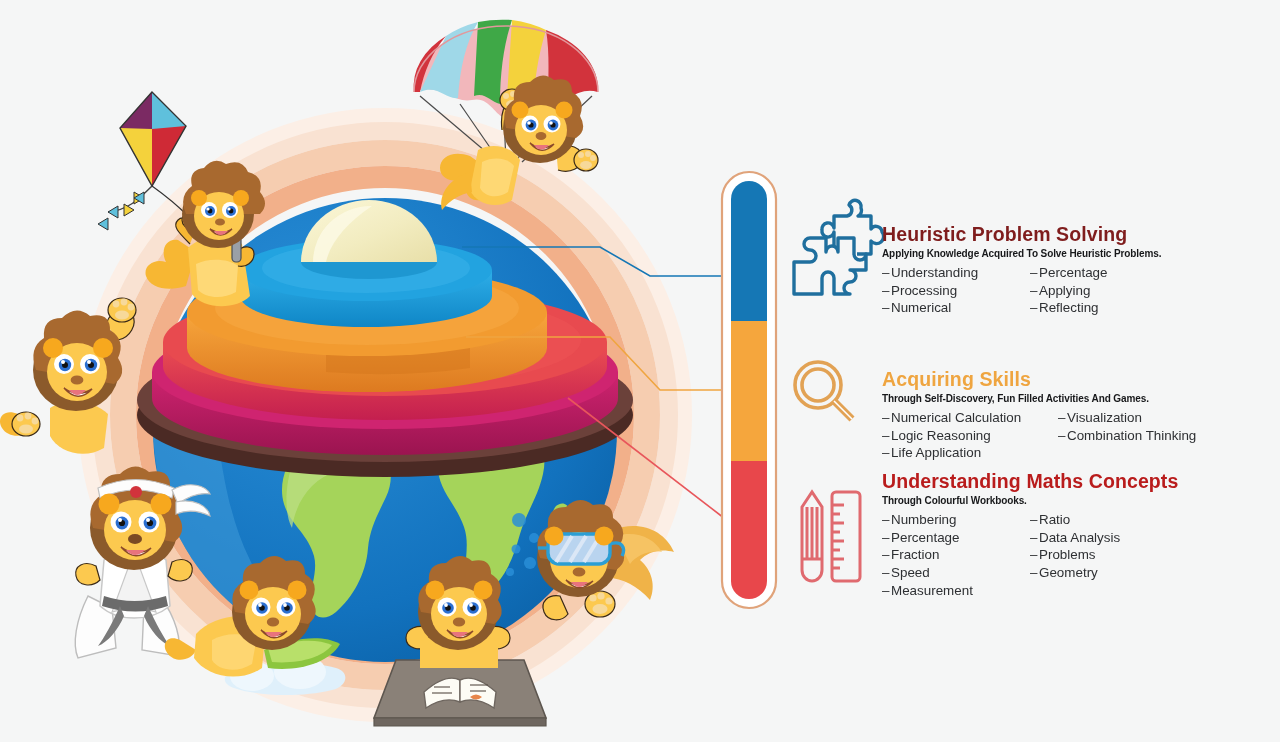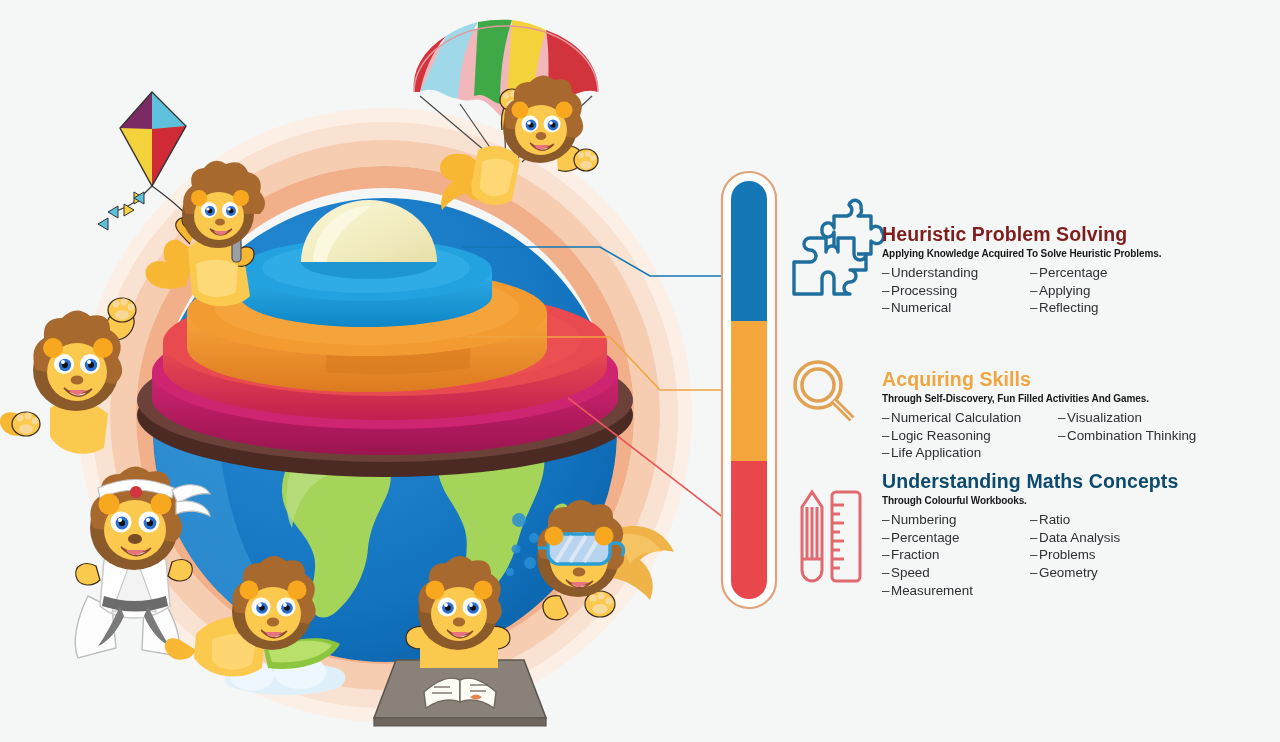--- a/index.html
+++ b/index.html
@@ -26,21 +26,21 @@
   }
   .bullet-cols{display:flex;gap:8px;}
   .bullet-col{display:flex;flex-direction:column;}
   .bullet{
     font-size:13.4px;color:#2e3033;line-height:1.18;
     white-space:nowrap;padding:1px 0;
   }
   .bullet .dash{display:inline-block;width:9px;}
   .c-blue{color:#7f1d1d;}
   .c-orange{color:#efa540;margin-top:12px;}
-  .c-red{color:#0c4a6e;}
+  .c-red{color:#b91c1c;}
 </style>
 </head>
 <body>
 
 <div id="stage">
 
   <svg id="art" viewBox="0 0 1280 742">
     <defs>
       <clipPath id="globeClip">
           <circle cx="385" cy="430" r="232"></circle>

